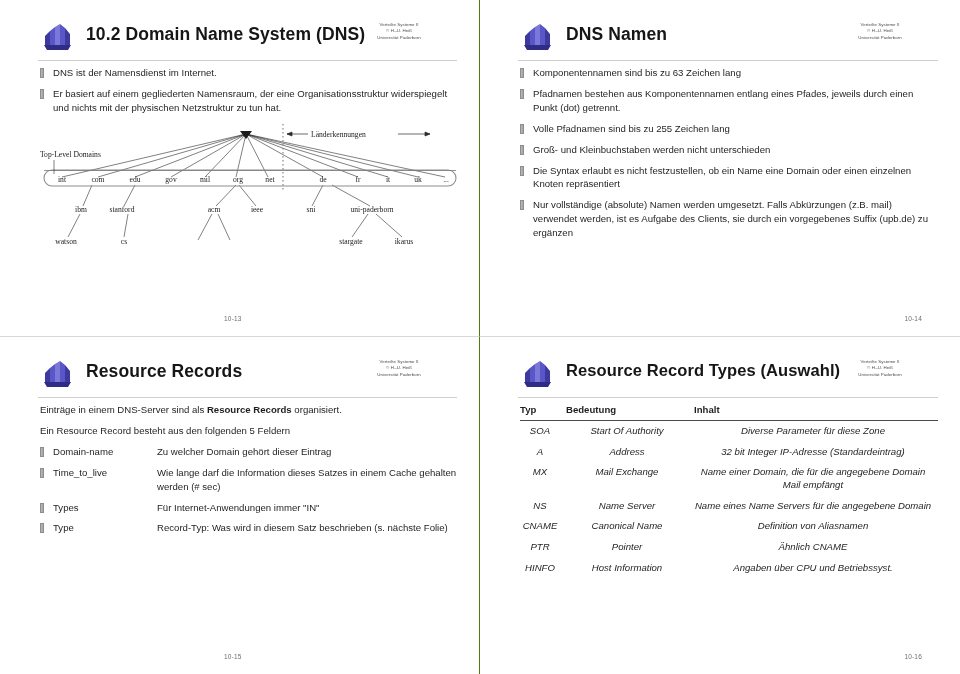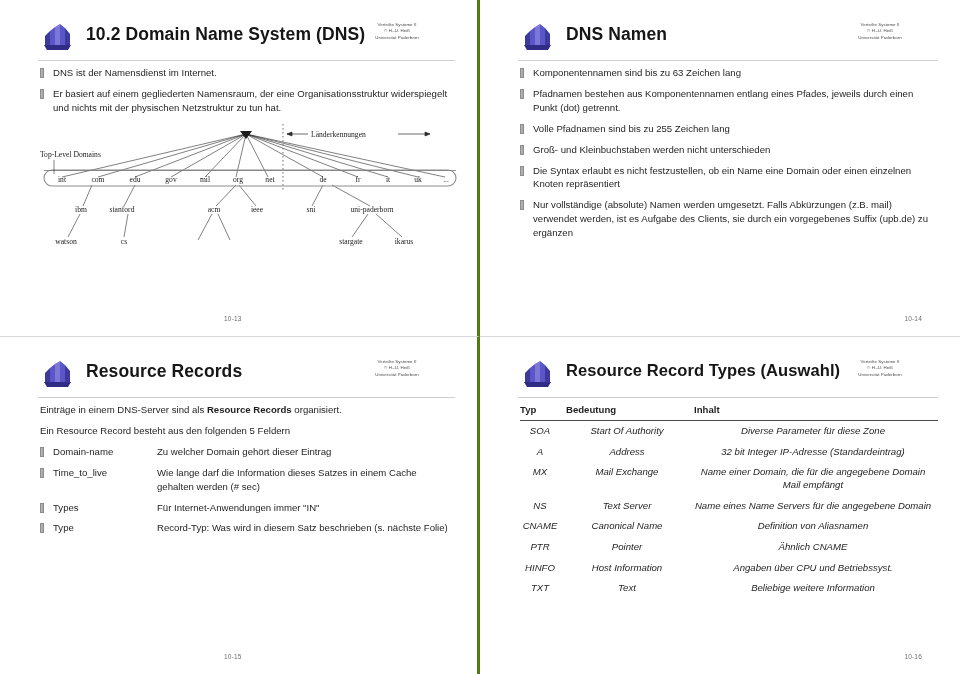--- a/index.html
+++ b/index.html
@@ -18,21 +18,21 @@
     display: grid;
     grid-template-columns: 480px 480px;
     grid-template-rows: 337px 337px;
   }
   
   .slide {
     position: relative;
     background: #fff;
     padding: 0;
   }
-  .slide.b-right { border-right: 3px solid #4d7c0f; }
+  .slide.b-right { border-right: 1px solid #4d7c0f; }
   .slide.b-bottom { border-bottom: 1px solid #d8d8d8; }
 
   .slide-inner {
     position: absolute;
     left: 28px; right: 22px; top: 10px; bottom: 8px;
   }
 
   
   .hdr {
     position: relative;
@@ -430,43 +430,38 @@
               <td>Address</td>
               <td>32 bit Integer IP-Adresse (Standardeintrag)</td>
             </tr>
             <tr>
               <td>MX</td>
               <td>Mail Exchange</td>
               <td>Name einer Domain, die für die angegebene Domain Mail empfängt</td>
             </tr>
             <tr>
               <td>NS</td>
-              <td>Text Server</td>
+              <td>Name Server</td>
               <td>Name eines Name Servers für die angegebene Domain</td>
             </tr>
             <tr>
               <td>CNAME</td>
               <td>Canonical Name</td>
               <td>Definition von Aliasnamen</td>
             </tr>
             <tr>
               <td>PTR</td>
               <td>Pointer</td>
               <td>Ähnlich CNAME</td>
             </tr>
             <tr>
               <td>HINFO</td>
               <td>Host Information</td>
               <td>Angaben über CPU und Betriebssyst.</td>
             </tr>
-            <tr>
-              <td>TXT</td>
-              <td>Text</td>
-              <td>Beliebige weitere Information</td>
-            </tr>
           </tbody>
         </table>
       </div>
 
       <span class="pagenum right-pos">10-16</span>
     </div>
   </section>
 
 </div>
 

